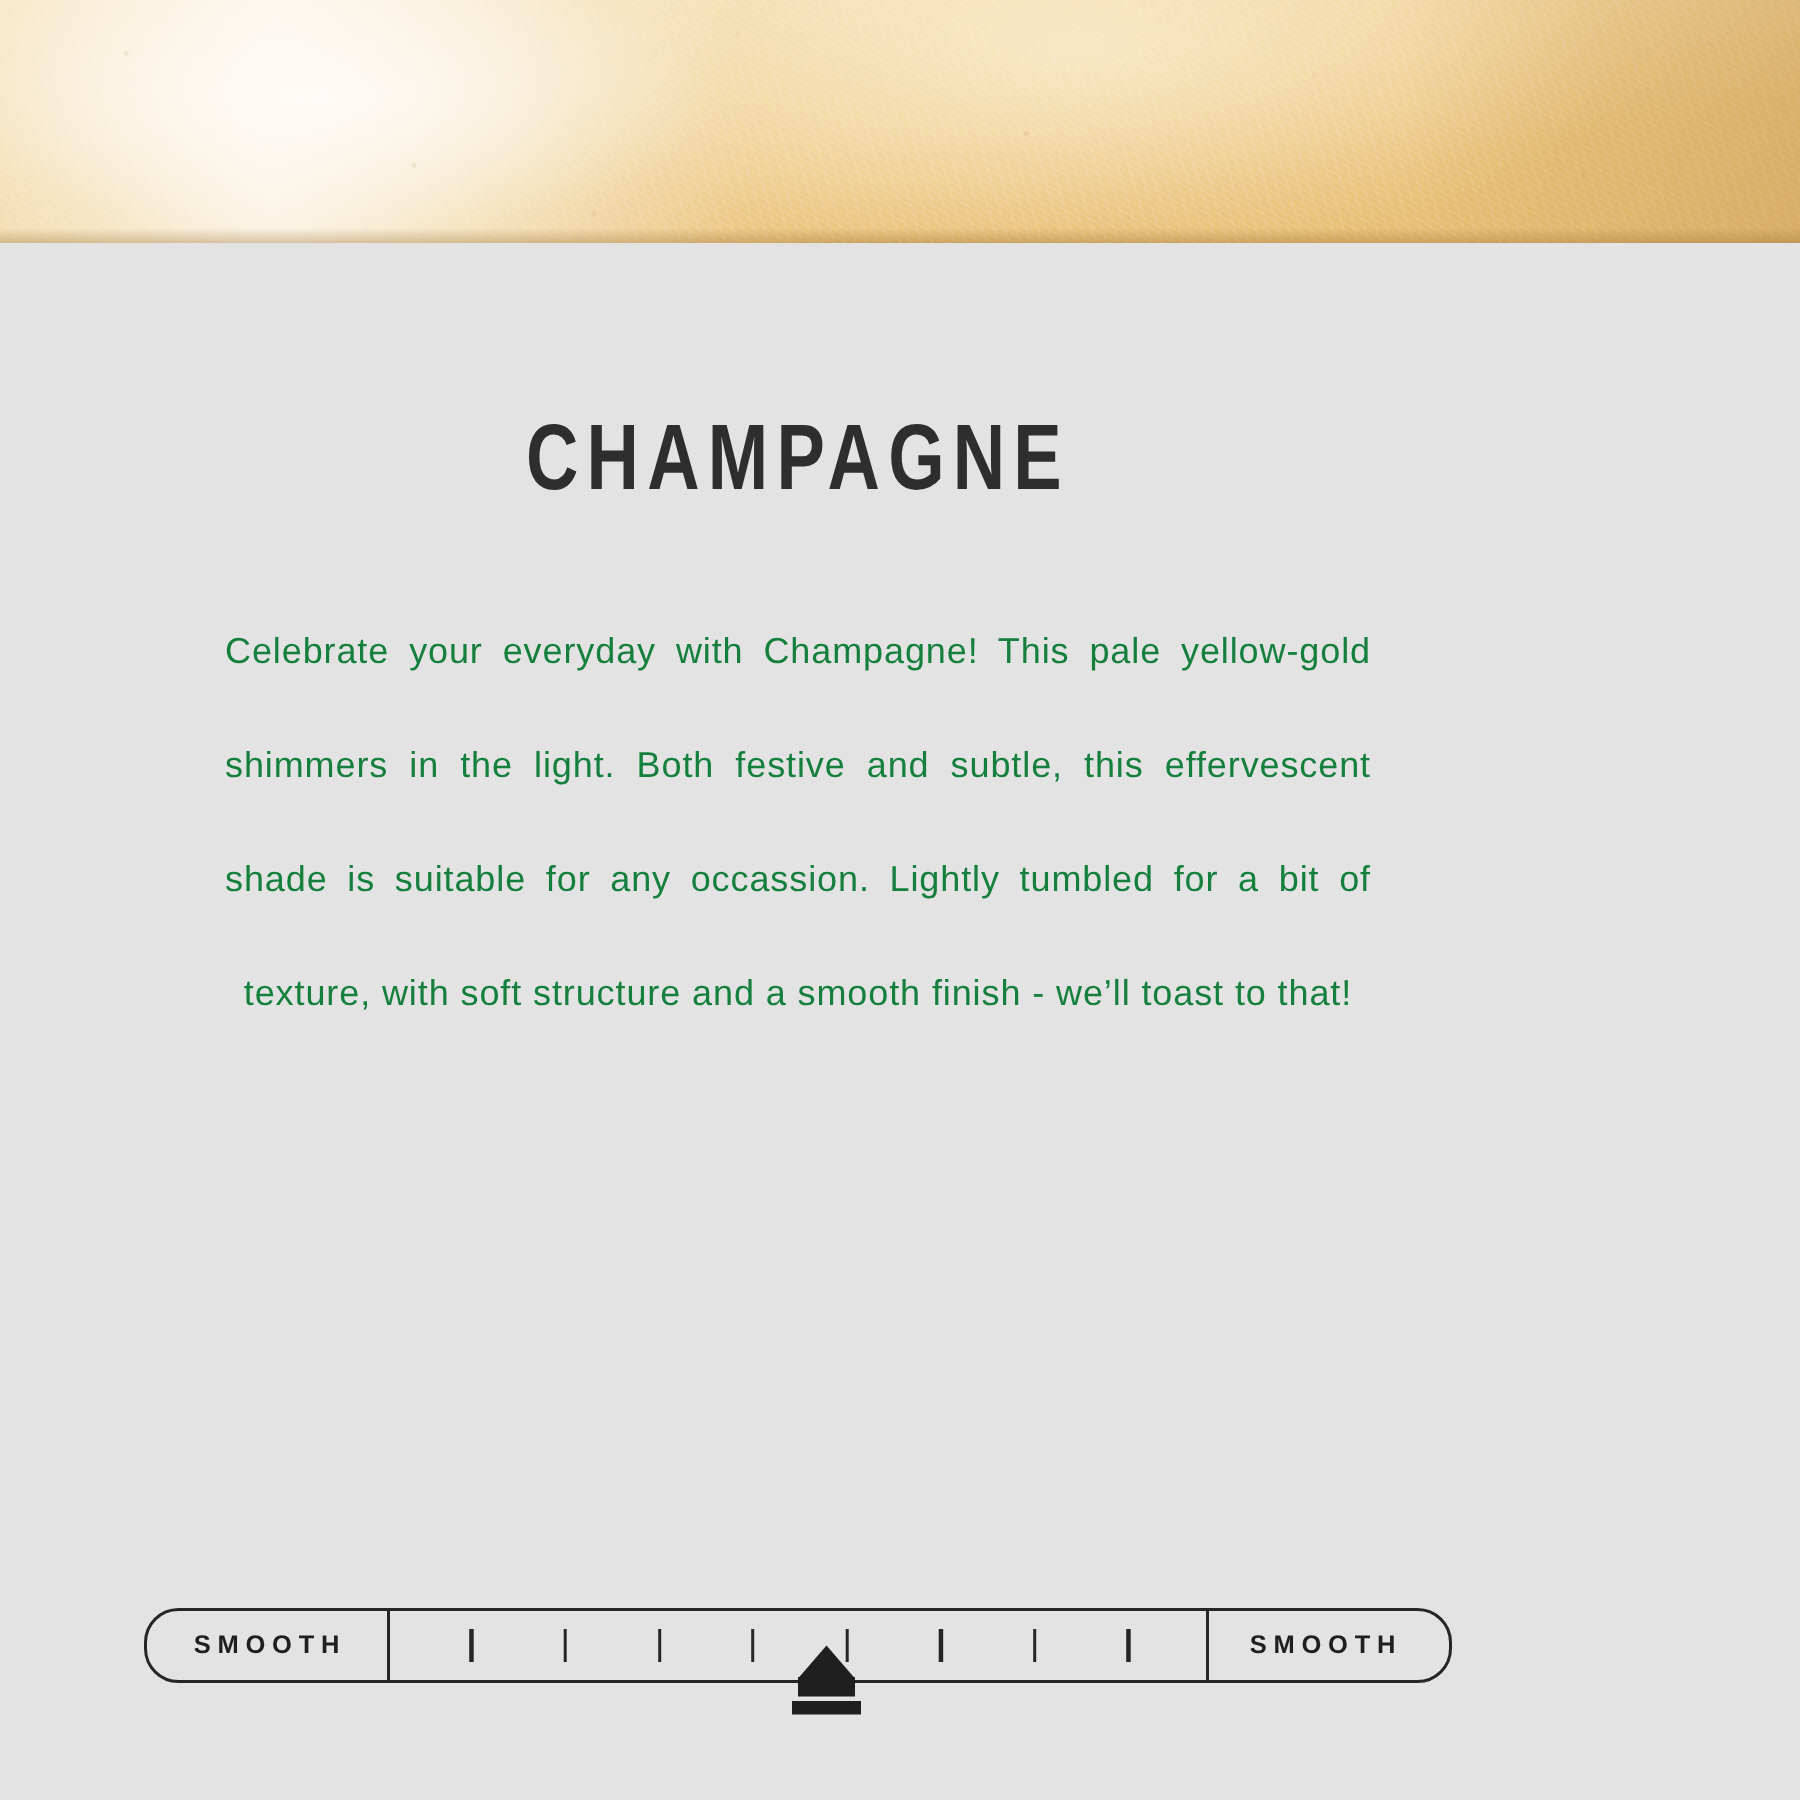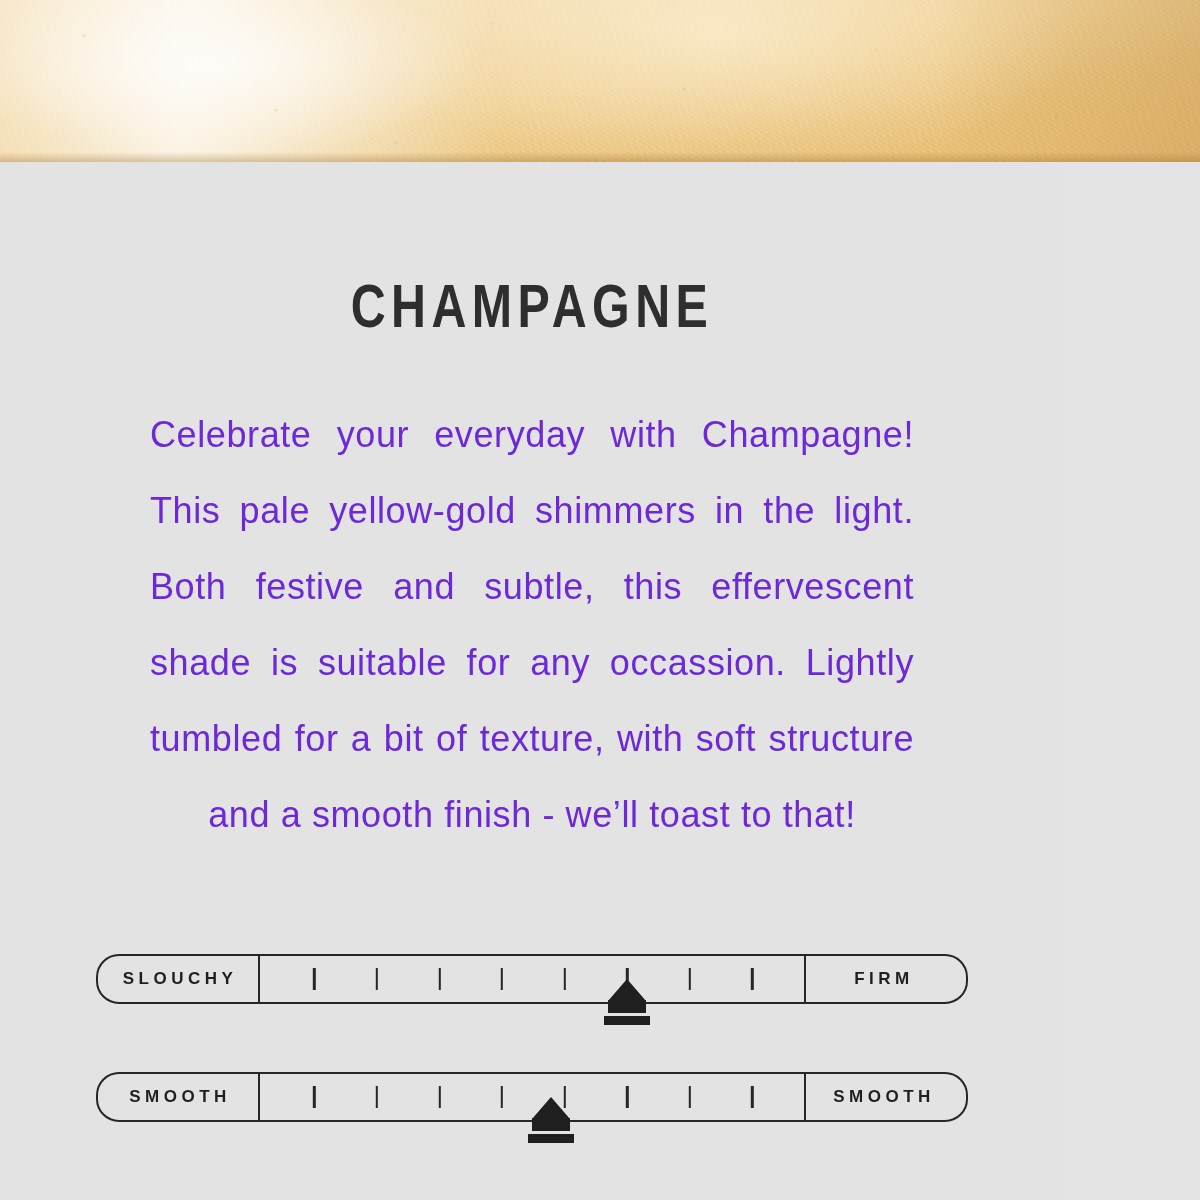--- a/index.html
+++ b/index.html
@@ -102,24 +102,24 @@
     transform-origin: center;
   }
 
   .description {
     margin: 0;
     padding-top: 56px;
     text-align: justify;
     text-align-last: center;
     font-family: "Liberation Sans", sans-serif;
     font-weight: 300;
-    font-size: 36px;
+    font-size: 24px;
     line-height: 76px;
     letter-spacing: 0.6px;
-    color: #6d28d9;
+    color: #15803d;
     max-width: 900px;
     margin-left: auto;
     margin-right: auto;
   }
 
   
   .scales {
     position: absolute;
     left: 0;
     right: 0;
@@ -223,39 +223,20 @@
     <div class="edge-bottom"></div>
   </div>
 
   <div class="content">
     <h1 class="title">CHAMPAGNE</h1>
     <p class="description">Celebrate your everyday with Champagne! This pale yellow-gold shimmers in the light. Both festive and subtle, this effervescent shade is suitable for any occassion. Lightly tumbled for a bit of texture, with soft structure and a smooth finish - we’ll toast to that!</p>
   </div>
 
   <div class="scales">
 
-    <div class="scale">
-      <div class="scale-label left">SLOUCHY</div>
-      <div class="scale-track">
-        <div class="tick" style="left:10%"></div>
-        <div class="tick" style="left:21.5%"></div>
-        <div class="tick" style="left:33%"></div>
-        <div class="tick" style="left:44.5%"></div>
-        <div class="tick" style="left:56%"></div>
-        <div class="tick" style="left:67.5%"></div>
-        <div class="tick" style="left:79%"></div>
-        <div class="tick" style="left:90.5%"></div>
-        <div class="marker" style="left:67.5%">
-          <div class="pent"></div>
-          <div class="body"></div>
-          <div class="base"></div>
-        </div>
-      </div>
-      <div class="scale-label right">FIRM</div>
-    </div>
 
     <div class="scale">
       <div class="scale-label left">SMOOTH</div>
       <div class="scale-track">
         <div class="tick" style="left:10%"></div>
         <div class="tick" style="left:21.5%"></div>
         <div class="tick" style="left:33%"></div>
         <div class="tick" style="left:44.5%"></div>
         <div class="tick" style="left:56%"></div>
         <div class="tick" style="left:67.5%"></div>

